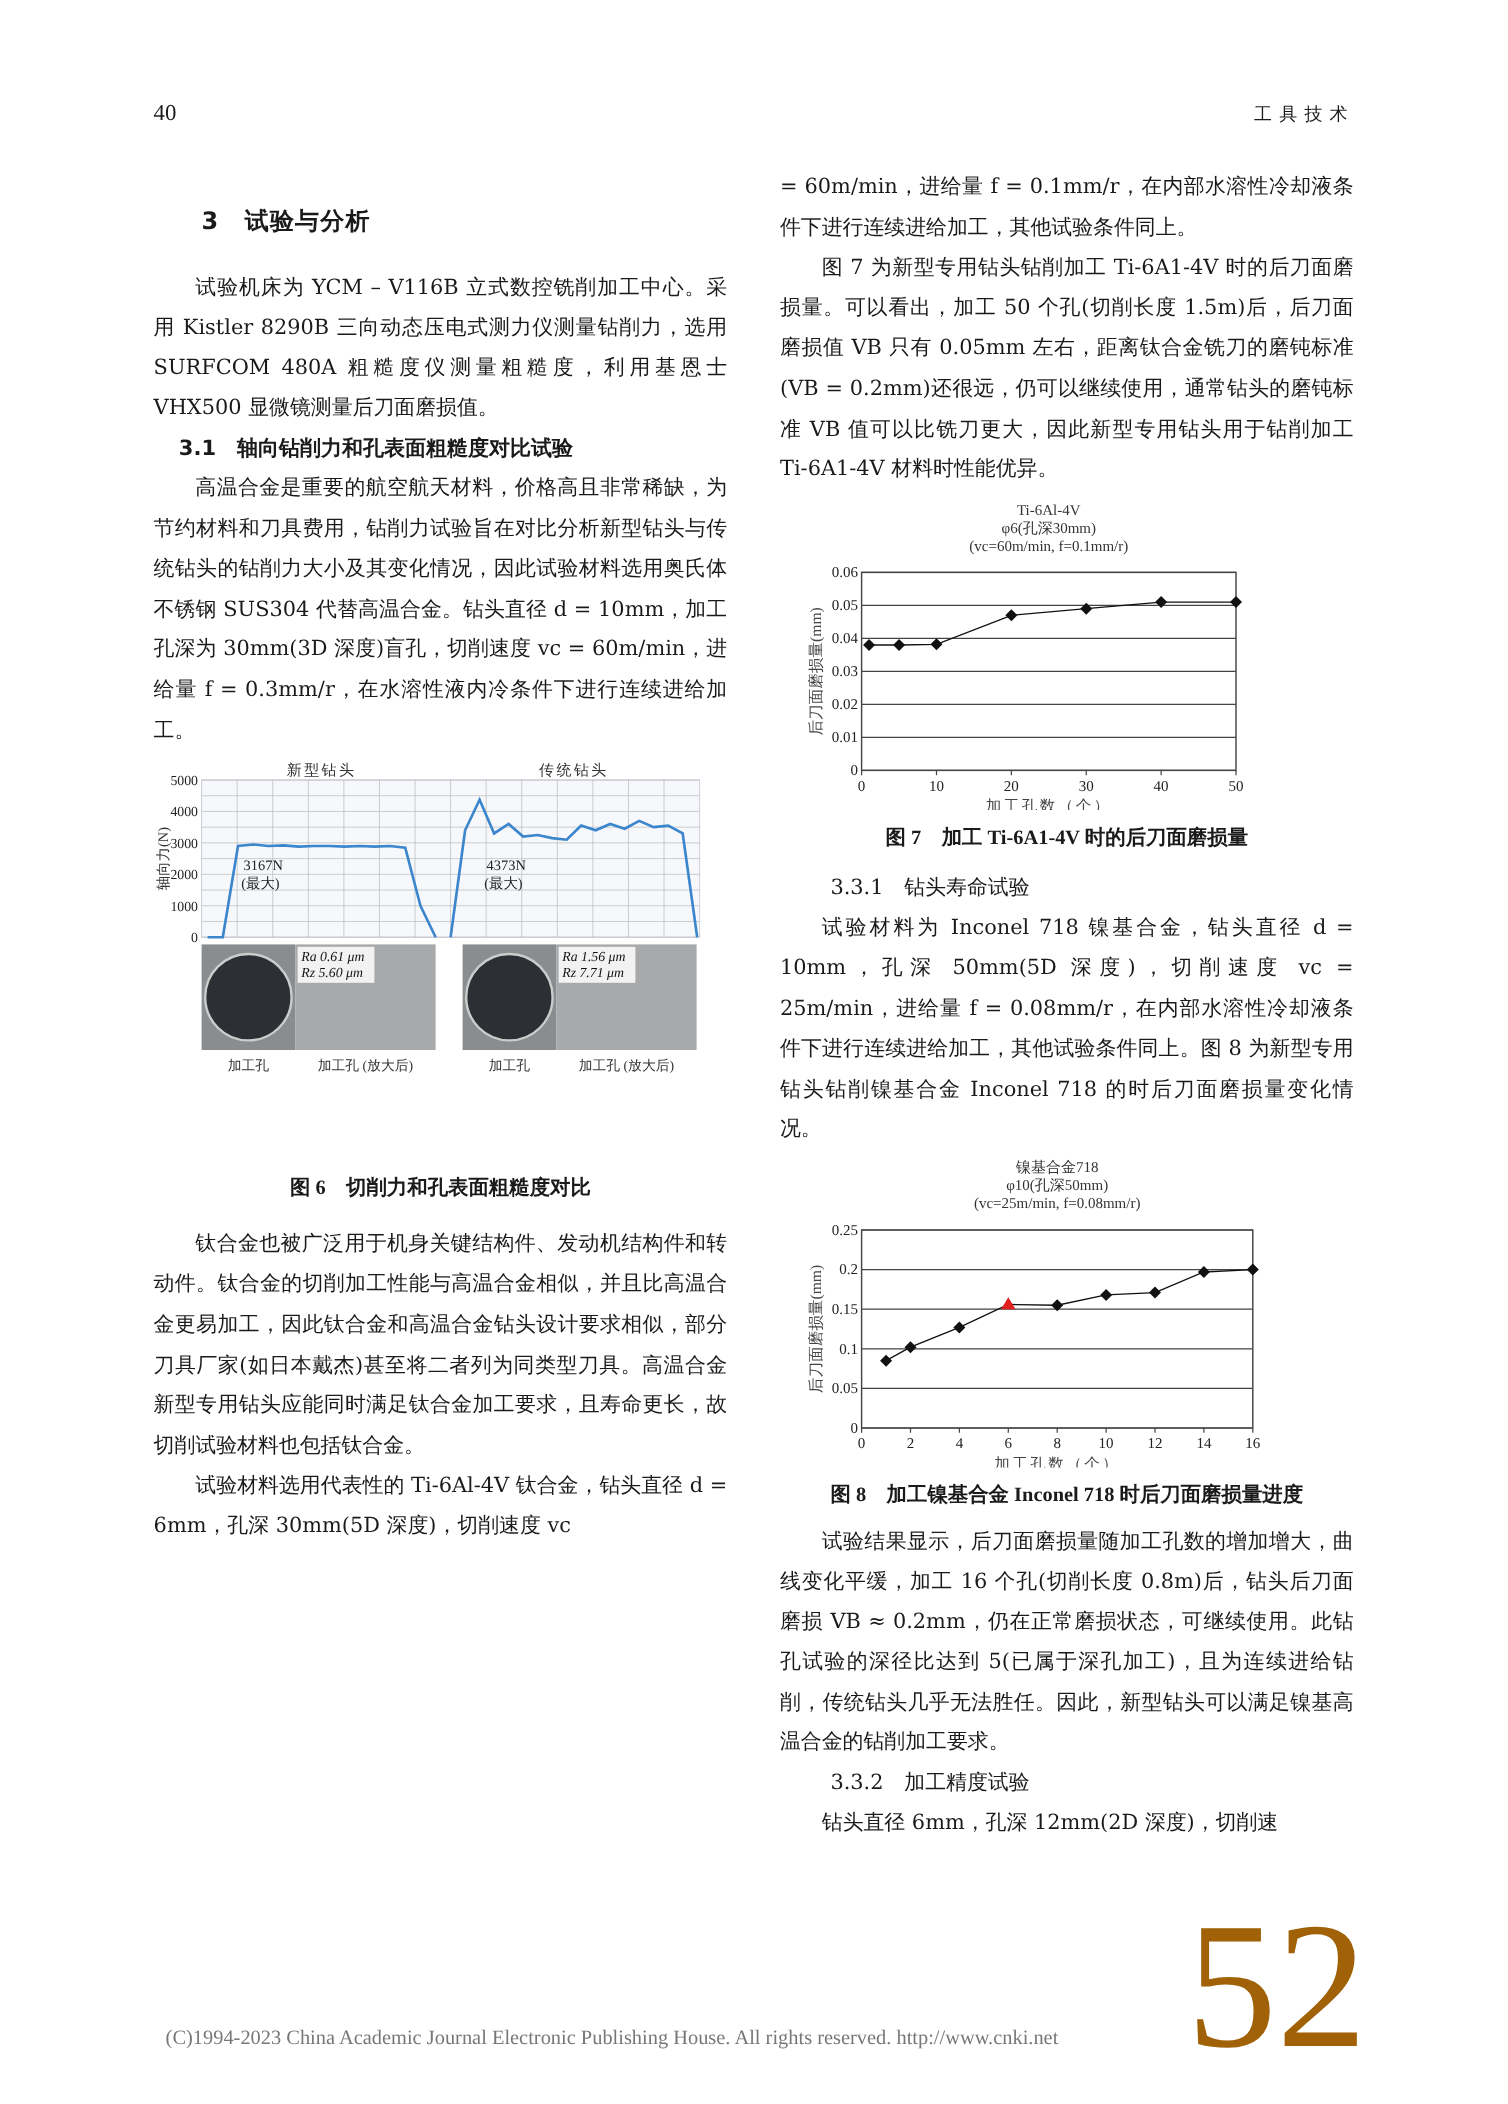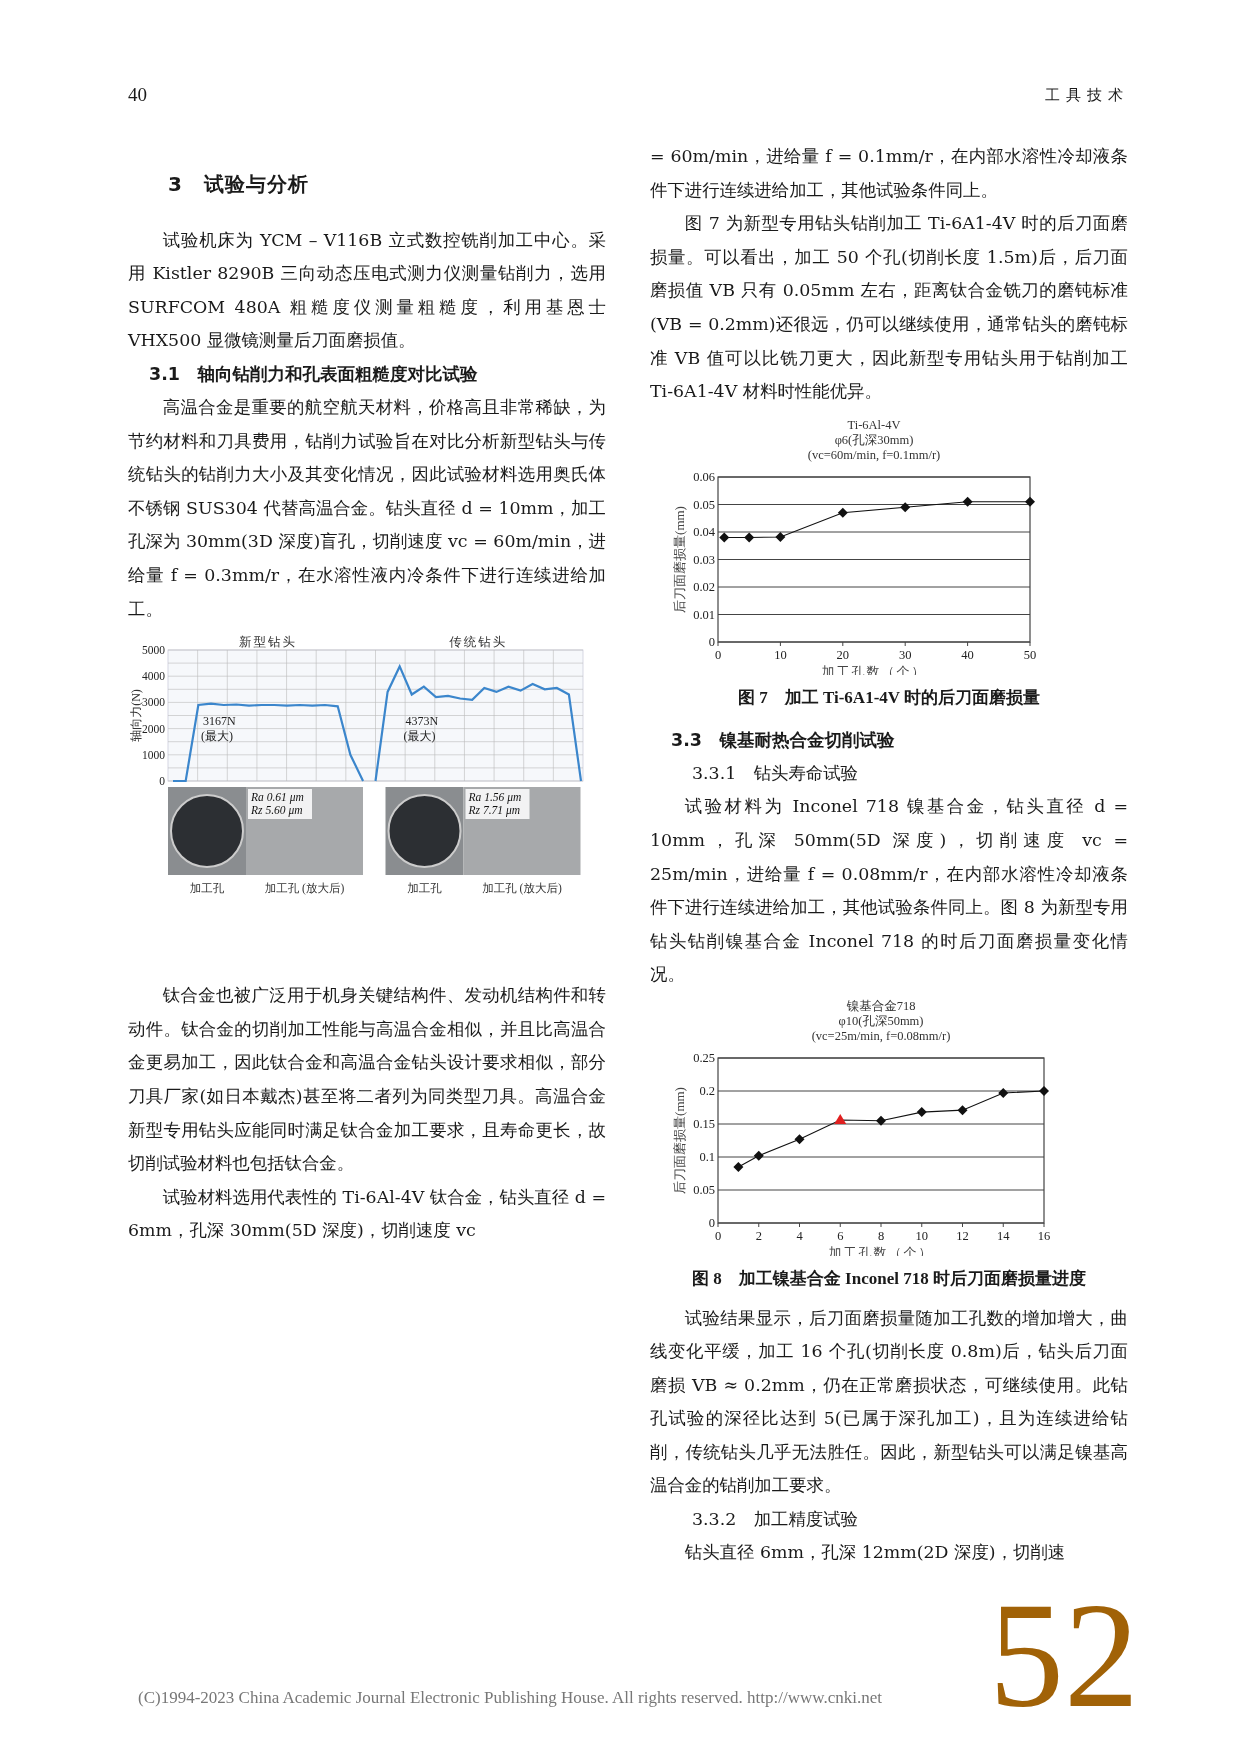--- a/index.html
+++ b/index.html
@@ -84,20 +84,21 @@
         <rect x="257.5" y="153" width="78" height="88" fill="#8a8d90"></rect>
         <circle cx="296.5" cy="197" r="36" fill="#2c2f33" stroke="#ccc" stroke-width="2"></circle>
         <rect x="335.5" y="153" width="117" height="88" fill="#a7a9ab"></rect>
         <rect x="337.5" y="155" width="64" height="30" fill="#ffffff" opacity="0.85"></rect>
         <text x="340.5" y="167" font-size="11.5" font-style="italic" fill="#111">Ra 1.56 μm</text>
         <text x="340.5" y="180" font-size="11.5" font-style="italic" fill="#111">Rz 7.71 μm</text>
         <text x="296.5" y="258" text-anchor="middle" font-size="11.5" fill="#333">加工孔</text>
         <text x="394" y="258" text-anchor="middle" font-size="11.5" fill="#333">加工孔 (放大后)</text>
       </svg>
   </div>
+  <div class="caption" style="margin-top:-6px; margin-bottom:14px;">图 6　切削力和孔表面粗糙度对比</div>
 
   <p>钛合金也被广泛用于机身关键结构件、发动机结构件和转动件。钛合金的切削加工性能与高温合金相似，并且比高温合金更易加工，因此钛合金和高温合金钻头设计要求相似，部分刀具厂家(如日本戴杰)甚至将二者列为同类型刀具。高温合金新型专用钻头应能同时满足钛合金加工要求，且寿命更长，故切削试验材料也包括钛合金。</p>
   <p>试验材料选用代表性的 Ti-6Al-4V 钛合金，钻头直径 d = 6mm，孔深 30mm(5D 深度)，切削速度 vc</p>
 </div>
 
 <div class="col" style="left:650px; top:140px;">
   <p class="noind">= 60m/min，进给量 f = 0.1mm/r，在内部水溶性冷却液条件下进行连续进给加工，其他试验条件同上。</p>
   <p>图 7 为新型专用钻头钻削加工 Ti-6A1-4V 时的后刀面磨损量。可以看出，加工 50 个孔(切削长度 1.5m)后，后刀面磨损值 VB 只有 0.05mm 左右，距离钛合金铣刀的磨钝标准(VB = 0.2mm)还很远，仍可以继续使用，通常钻头的磨钝标准 VB 值可以比铣刀更大，因此新型专用钻头用于钻削加工 Ti-6A1-4V 材料时性能优异。</p>
 
   <svg id="fig7" width="478" height="260" style="display:block; margin-top:6px;">
@@ -137,21 +138,20 @@
       <polygon points="74.24,117.5 79.24,122.5 74.24,127.5 69.24,122.5" fill="#111"></polygon>
       <polygon points="99.2,117.5 104.2,122.5 99.2,127.5 94.2,122.5" fill="#111"></polygon>
       <polygon points="130.4,116.95000000000002 135.4,121.95000000000002 130.4,126.95000000000002 125.4,121.95000000000002" fill="#111"></polygon>
       <polygon points="192.8,92.75 197.8,97.75 192.8,102.75 187.8,97.75" fill="#111"></polygon>
       <polygon points="255.2,87.24999999999997 260.2,92.24999999999997 255.2,97.24999999999997 250.2,92.24999999999997" fill="#111"></polygon>
       <polygon points="317.6,81.75 322.6,86.75 317.6,91.75 312.6,86.75" fill="#111"></polygon>
       <polygon points="380,81.75 385,86.75 380,91.75 375,86.75" fill="#111"></polygon>
     </svg>
   <div class="caption" style="margin:6px 0 10px;">图 7　加工 Ti-6A1-4V 时的后刀面磨损量</div>
 
-  <div class="h2">3.3　镍基耐热合金切削试验</div>
   <div class="h3">3.3.1　钻头寿命试验</div>
   <p>试验材料为 Inconel 718 镍基合金，钻头直径 d = 10mm，孔深 50mm(5D 深度)，切削速度 vc = 25m/min，进给量 f = 0.08mm/r，在内部水溶性冷却液条件下进行连续进给加工，其他试验条件同上。图 8 为新型专用钻头钻削镍基合金 Inconel 718 的时后刀面磨损量变化情况。</p>
 
   <svg id="fig8" width="478" height="260" style="display:block; margin-top:4px;">
       <text x="231" y="14" text-anchor="middle" font-size="12.5" fill="#333">镍基合金718</text>
       <text x="231" y="29" text-anchor="middle" font-size="12.5" fill="#333">φ10(孔深50mm)</text>
       <text x="231" y="44" text-anchor="middle" font-size="12.5" fill="#333">(vc=25m/min, f=0.08mm/r)</text>
       <line x1="68" x2="394" y1="227" y2="227" stroke="#444" stroke-width="1"></line>
       <text x="65" y="231" text-anchor="end" font-size="12.5" fill="#222">0</text>
       <line x1="68" x2="394" y1="194" y2="194" stroke="#444" stroke-width="1"></line>

